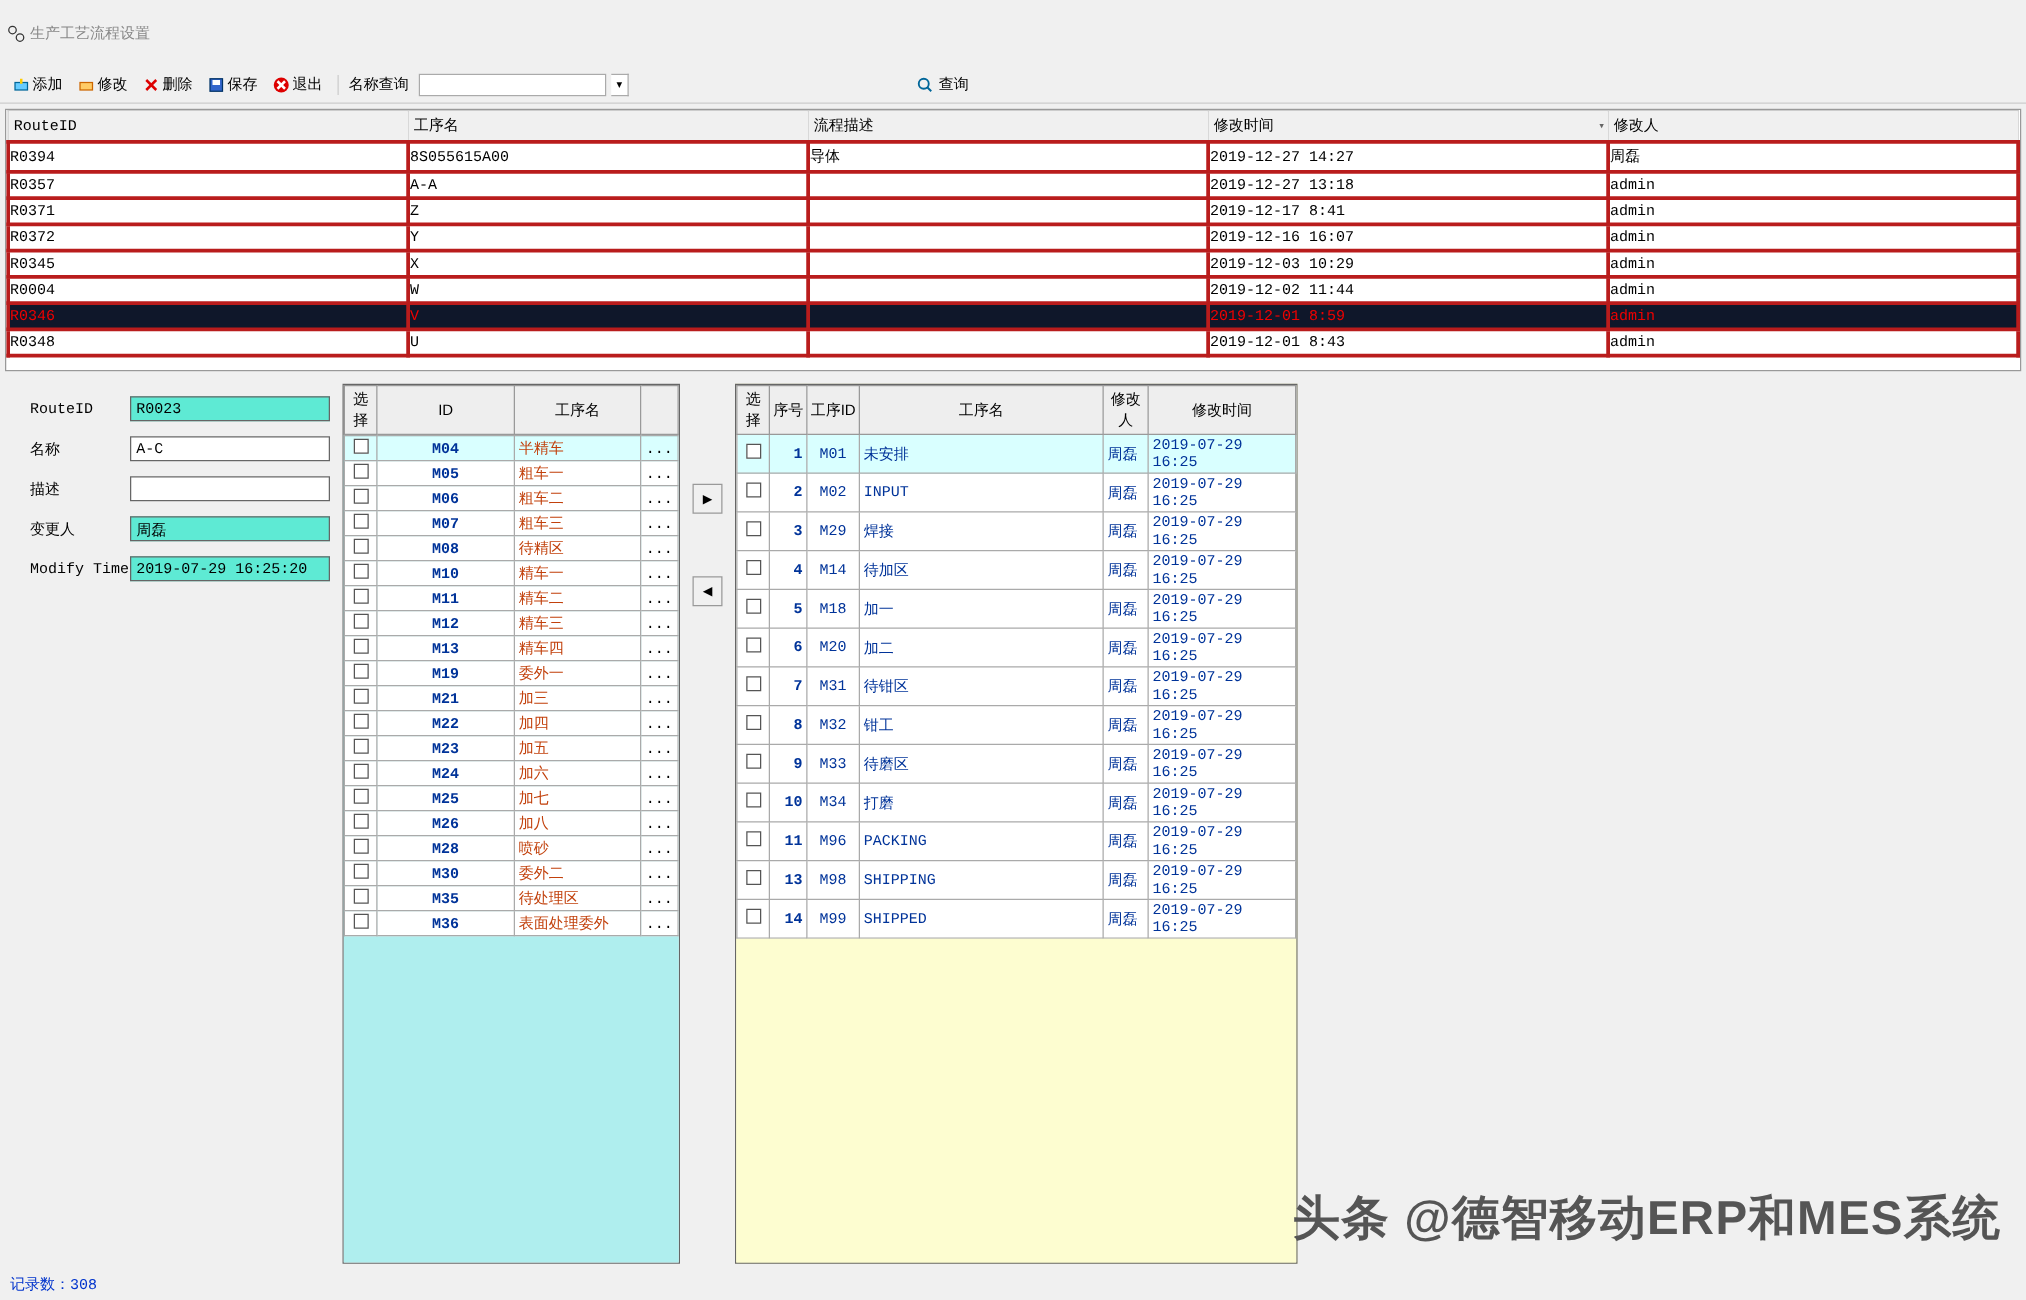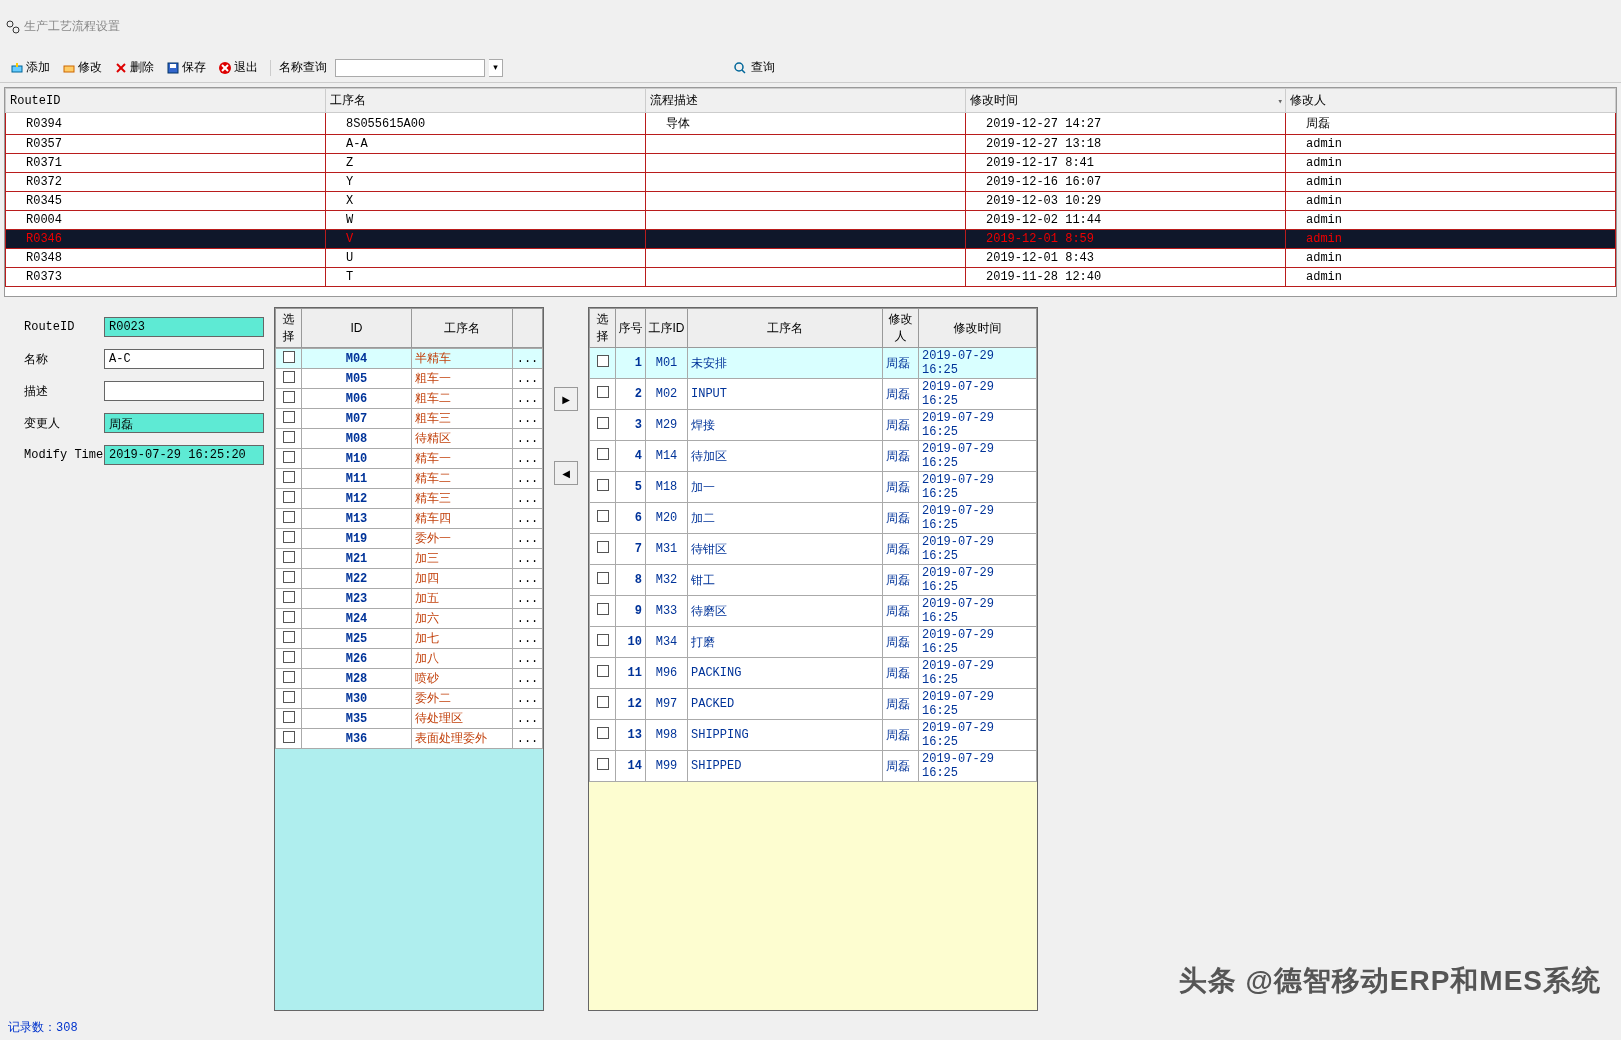--- a/index.html
+++ b/index.html
@@ -10,21 +10,21 @@
 .toolbar { display: flex; align-items: center; padding: 4px 6px; gap: 4px; border-bottom: 1px solid #ccc; }
 .tbtn { display: flex; align-items: center; gap: 2px; padding: 2px 4px; cursor: pointer; }
 .sep { width: 1px; height: 16px; background: #ccc; margin: 0 4px; }
 .name-search { width: 150px; height: 18px; border: 1px solid #aaa; background: #fff; margin-left: 4px; }
 .name-dd { width: 14px; height: 18px; border: 1px solid #aaa; border-left: none; background: #fff; text-align: center; line-height: 14px; font-size: 9px; cursor: pointer;}
 .qbtn { margin-left: 220px; display: flex; align-items: center; gap: 4px; cursor: pointer; padding: 2px 6px; }
 
 .top-grid { border: 1px solid #999; margin: 4px 4px 0 4px; background: #fff; height: 210px; overflow: hidden; }
 .grid table { width: 100%; border-collapse: collapse; table-layout: fixed; }
 .grid th { background: #f0f0f0; border: 1px solid #ccc; padding: 3px 4px; text-align: left; font-weight: normal; font-family: "Courier New", monospace; position: relative;}
-.grid td { border: 1px solid #b91c1c; padding: 2px 20px; font-family: "Courier New", monospace; height: 19px; }
+.grid td { border: 3px solid #b91c1c; padding: 2px 0; font-family: "Courier New", monospace; height: 19px; }
 .grid .sel { background: #0f172a; color: #e00; }
 .grid .dd-ind { position: absolute; right: 2px; top: 50%; transform: translateY(-50%); font-size: 9px; color: #666;}
 
 .lower { display: flex; padding: 10px 4px 4px 4px; gap: 10px; flex: 1; overflow: hidden; }
 .form-panel { width: 260px; padding: 10px 0 0 20px; }
 .frow { display: flex; align-items: center; margin-bottom: 12px; }
 .frow label { width: 80px; font-family: "Courier New", monospace; }
 .frow .fval { flex: 1; border: 1px solid #666; height: 20px; padding: 2px 4px; font-family: "Courier New", monospace; background: #fff; }
 .frow .fval.yellow { background: #5eead4; }
 .frow .fval.empty { background: #fff; }
@@ -50,21 +50,21 @@
 .right-grid td.chk { text-align: center; width: 26px; }
 .right-grid td.seq { text-align: right; color: #003399; width: 30px; font-weight: bold;}
 .right-grid td.pid { text-align: center; color: #003399; font-weight: normal; width: 42px; }
 .right-grid td.nm { color: #003399; }
 .right-grid td.u { color: #003399; width: 36px; }
 .right-grid td.t { color: #003399; width: 118px; }
 .right-grid tr.hl td { background: #d9ffff; }
 .right-grid .rbody { flex: 1; background: #fdfdd0; }
 
 .statusbar { padding: 4px 8px; color: #0033cc; font-family: "Courier New", monospace; }
-.watermark { position: absolute; right: 20px; bottom: 40px; font-size: 28px; font-weight: bold; color: #555; letter-spacing: 1px; pointer-events:none;}
+.watermark { position: absolute; right: 20px; bottom: 40px; font-size: 38px; font-weight: bold; color: #555; letter-spacing: 1px; pointer-events:none;}
 .checkbox { display:inline-block; width:12px; height:12px; border:1px solid #555; background:#fff;}
 
 svg { display: block; }
 </style>
 </head>
 <body>
 
 <div class="window">
   <div class="titlebar">
     <span class="ticon">
@@ -203,27 +203,20 @@
             <td>V</td>
             <td></td>
             <td>2019-12-01 8:59</td>
             <td>admin</td>
           </tr>
           <tr>
             <td>R0348</td>
             <td>U</td>
             <td></td>
             <td>2019-12-01 8:43</td>
-            <td>admin</td>
-          </tr>
-          <tr>
-            <td>R0373</td>
-            <td>T</td>
-            <td></td>
-            <td>2019-11-28 12:40</td>
             <td>admin</td>
           </tr>
         </tbody>
     </table>
   </div>
 
   <div class="lower">
     <div class="form-panel">
       <div class="frow">
           <label>RouteID</label>
@@ -487,28 +480,20 @@
             <tr>
               <td class="chk"><span class="checkbox"></span></td>
               <td class="seq">11</td>
               <td class="pid">M96</td>
               <td class="nm">PACKING</td>
               <td class="u">周磊</td>
               <td class="t">2019-07-29 16:25</td>
             </tr>
             <tr>
               <td class="chk"><span class="checkbox"></span></td>
-              <td class="seq">12</td>
-              <td class="pid">M97</td>
-              <td class="nm">PACKED</td>
-              <td class="u">周磊</td>
-              <td class="t">2019-07-29 16:25</td>
-            </tr>
-            <tr>
-              <td class="chk"><span class="checkbox"></span></td>
               <td class="seq">13</td>
               <td class="pid">M98</td>
               <td class="nm">SHIPPING</td>
               <td class="u">周磊</td>
               <td class="t">2019-07-29 16:25</td>
             </tr>
             <tr>
               <td class="chk"><span class="checkbox"></span></td>
               <td class="seq">14</td>
               <td class="pid">M99</td>

